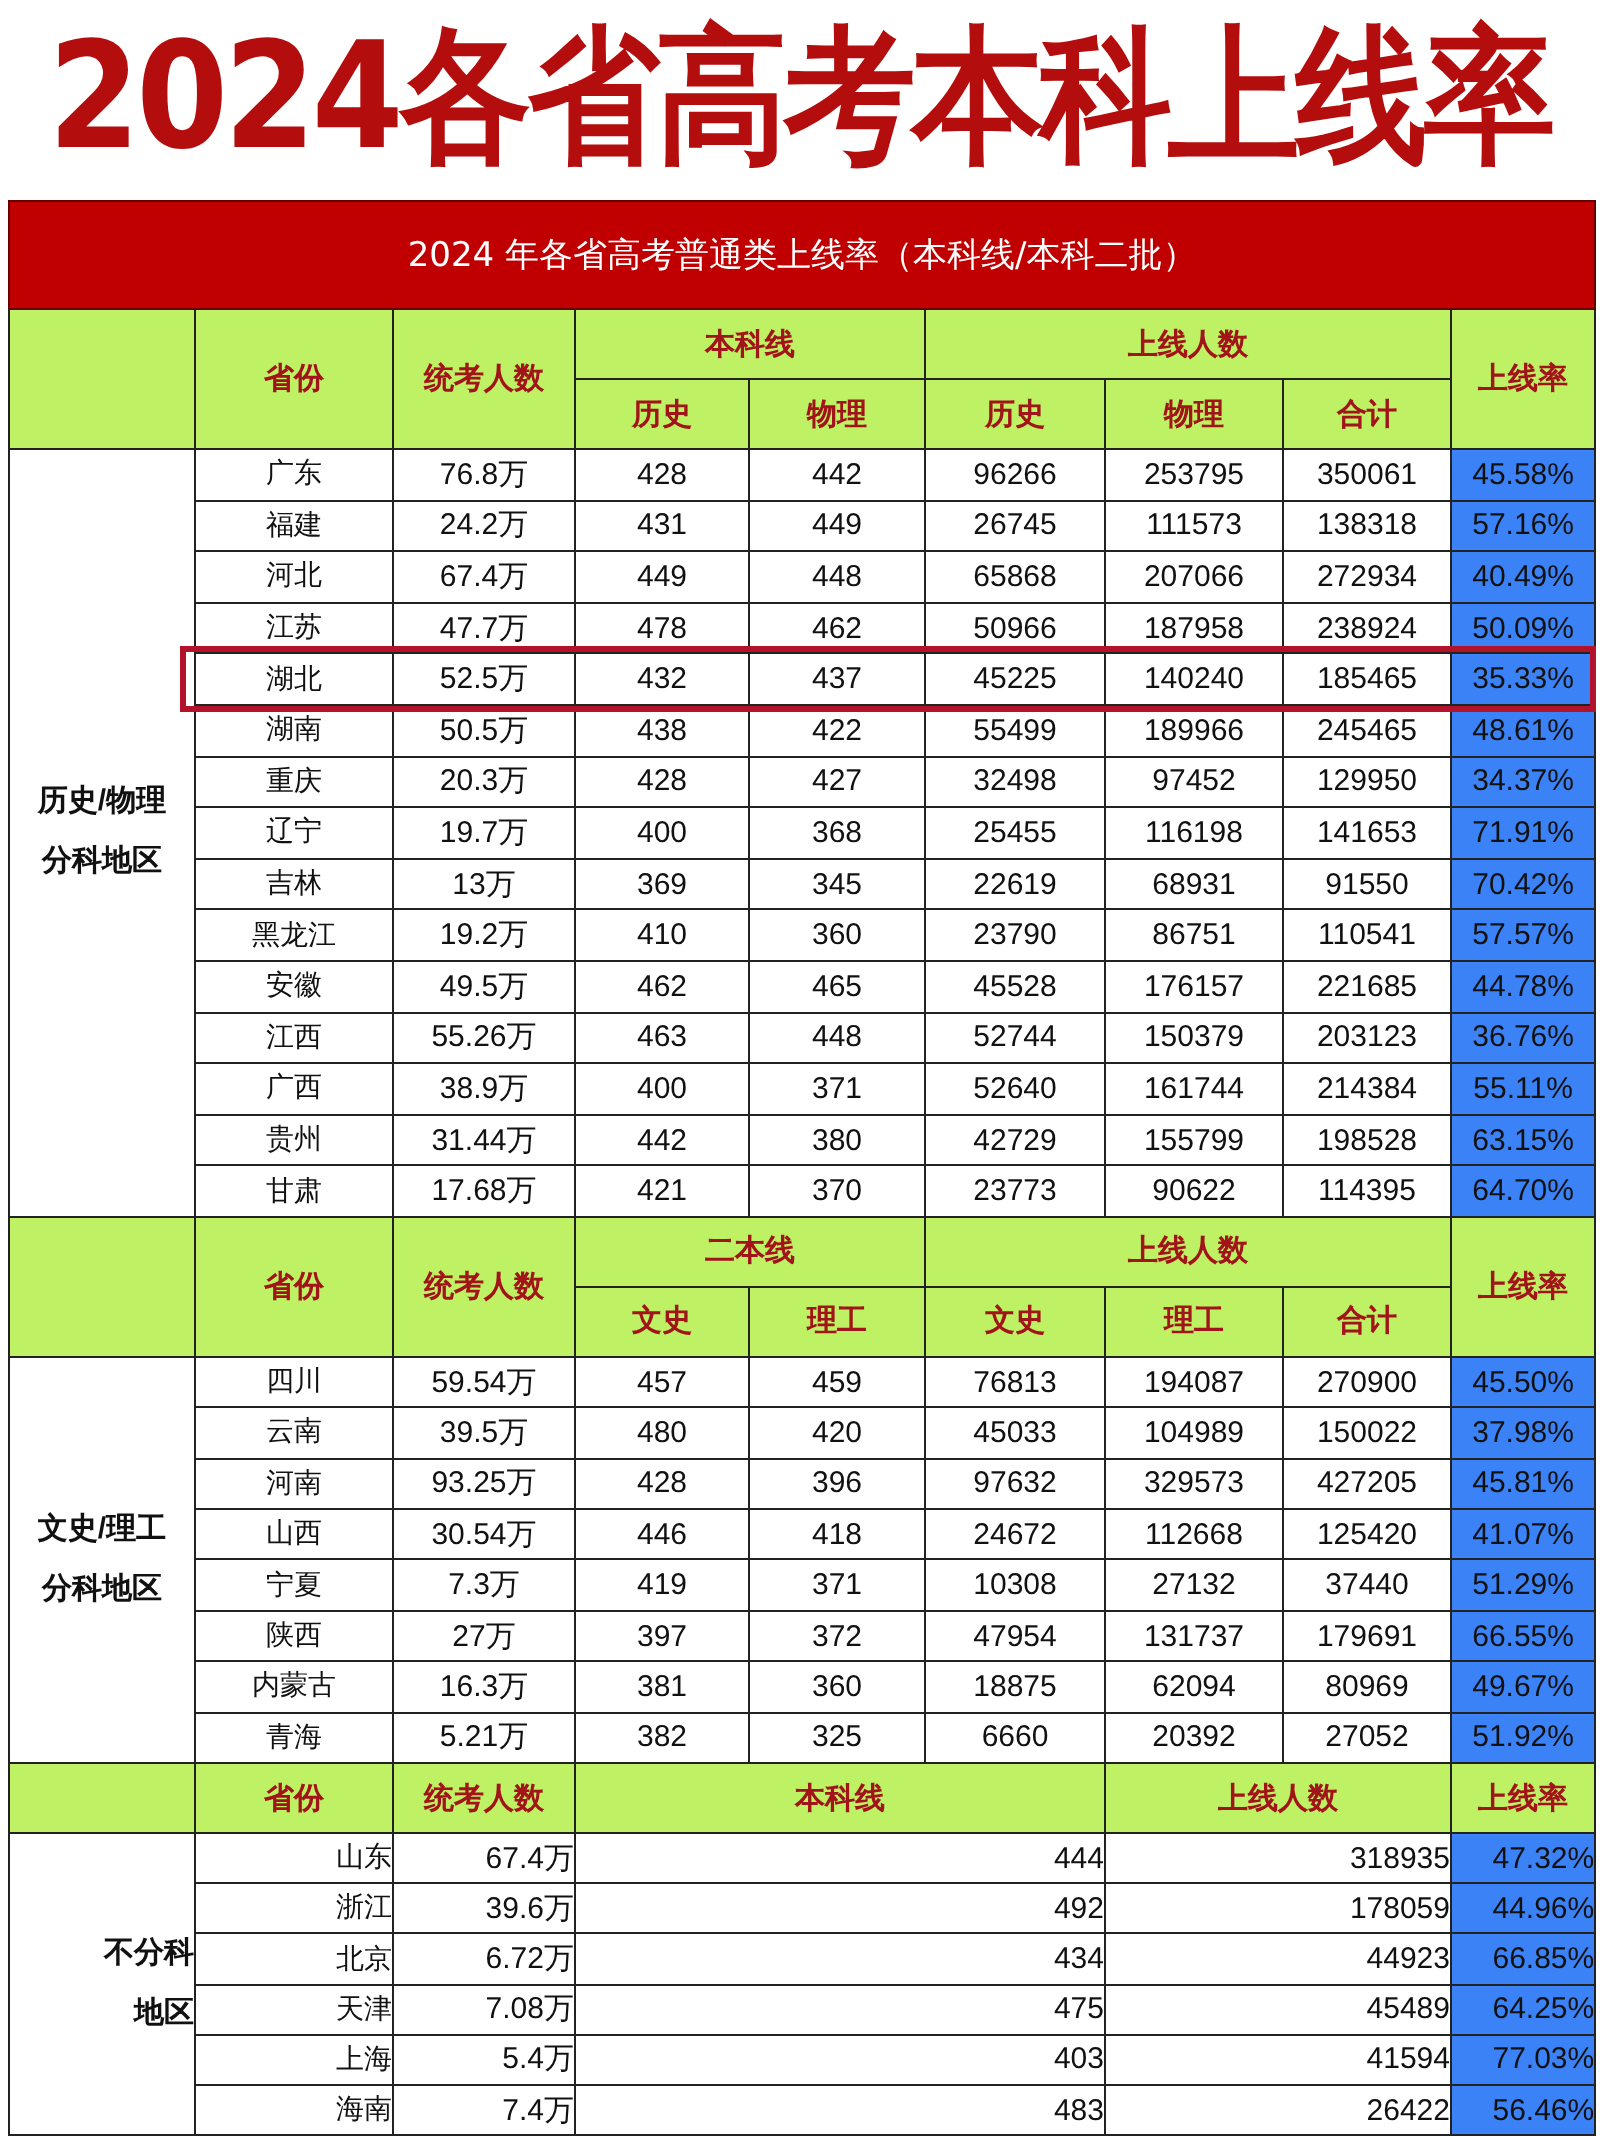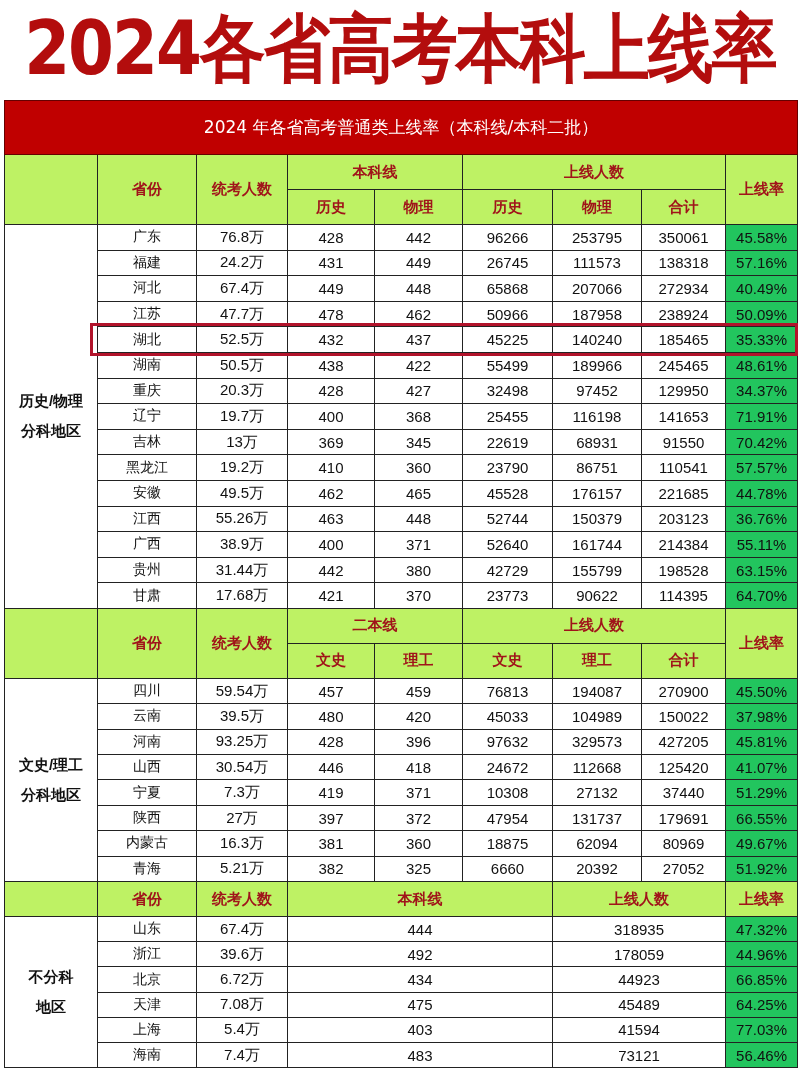--- a/index.html
+++ b/index.html
@@ -12,26 +12,26 @@
     font-family: "DejaVu Sans", sans-serif;
     transform: scaleY(1.12);
   }
   .table-wrap { position: absolute; left: 4px; top: 100px; width: 732px; }
   table { border-collapse: collapse; width: 793px; table-layout: fixed; }
   td, th { border: 1.5px solid #222; text-align: center; padding: 0; overflow: hidden; white-space: nowrap; }
   .banner td { background: #c00000; color: #fff; font-size: 17px; height: 53px; border-color: #600; font-weight: 500; }
   .hdr th { background: #bef264; color: #a0141a; font-weight: bold; font-size: 15px; }
   .hdr .h1 th { height: 34px; }
   .row td { font-size: 15px; color: #111; height: 24.6px; font-family: "Liberation Sans", sans-serif; }
-  .row td.rate { background: #22c55e; }
+  .row td.rate { background: #3b82f6; }
   .row td.prov { font-family: Liberation Mono, monospace; font-size: 14px; }
   .group-label { font-weight: bold; font-size: 14px; line-height: 30px; color: #111; background: #fff; white-space: normal !important; margin-top: 28px; }
   .hl-box { position: absolute; border: 3px solid #b2132b; pointer-events: none; }
   .s2row td { height: 24.4px; }
-  .s3row td { height: 24.2px; }
+  .s3row td { height: 24.2px; text-align: right; }
   .hdr3 th { height: 34px; }
 </style>
 </head>
 <body>
 
 <div class="main-title">2024各省高考本科上线率</div>
 
 <div class="table-wrap">
 <table>
   <colgroup>
@@ -376,19 +376,19 @@
           <td class="prov">上海</td>
           <td>5.4万</td>
           <td colspan="3">403</td>
           <td colspan="2">41594</td>
           <td class="rate">77.03%</td>
         </tr>
         <tr class="row s3row">
           <td class="prov">海南</td>
           <td>7.4万</td>
           <td colspan="3">483</td>
-          <td colspan="2">73121</td>
+          <td colspan="2">26422</td>
           <td class="rate">56.46%</td>
         </tr>
       </tbody>
 </table>
 <div class="hl-box" id="hl-box" style="left: 85.5px; top: 222.875px; width: 702.109px; height: 27.5938px; border-color: rgb(178, 19, 43);"></div>
 </div>
 
 </body></html>

